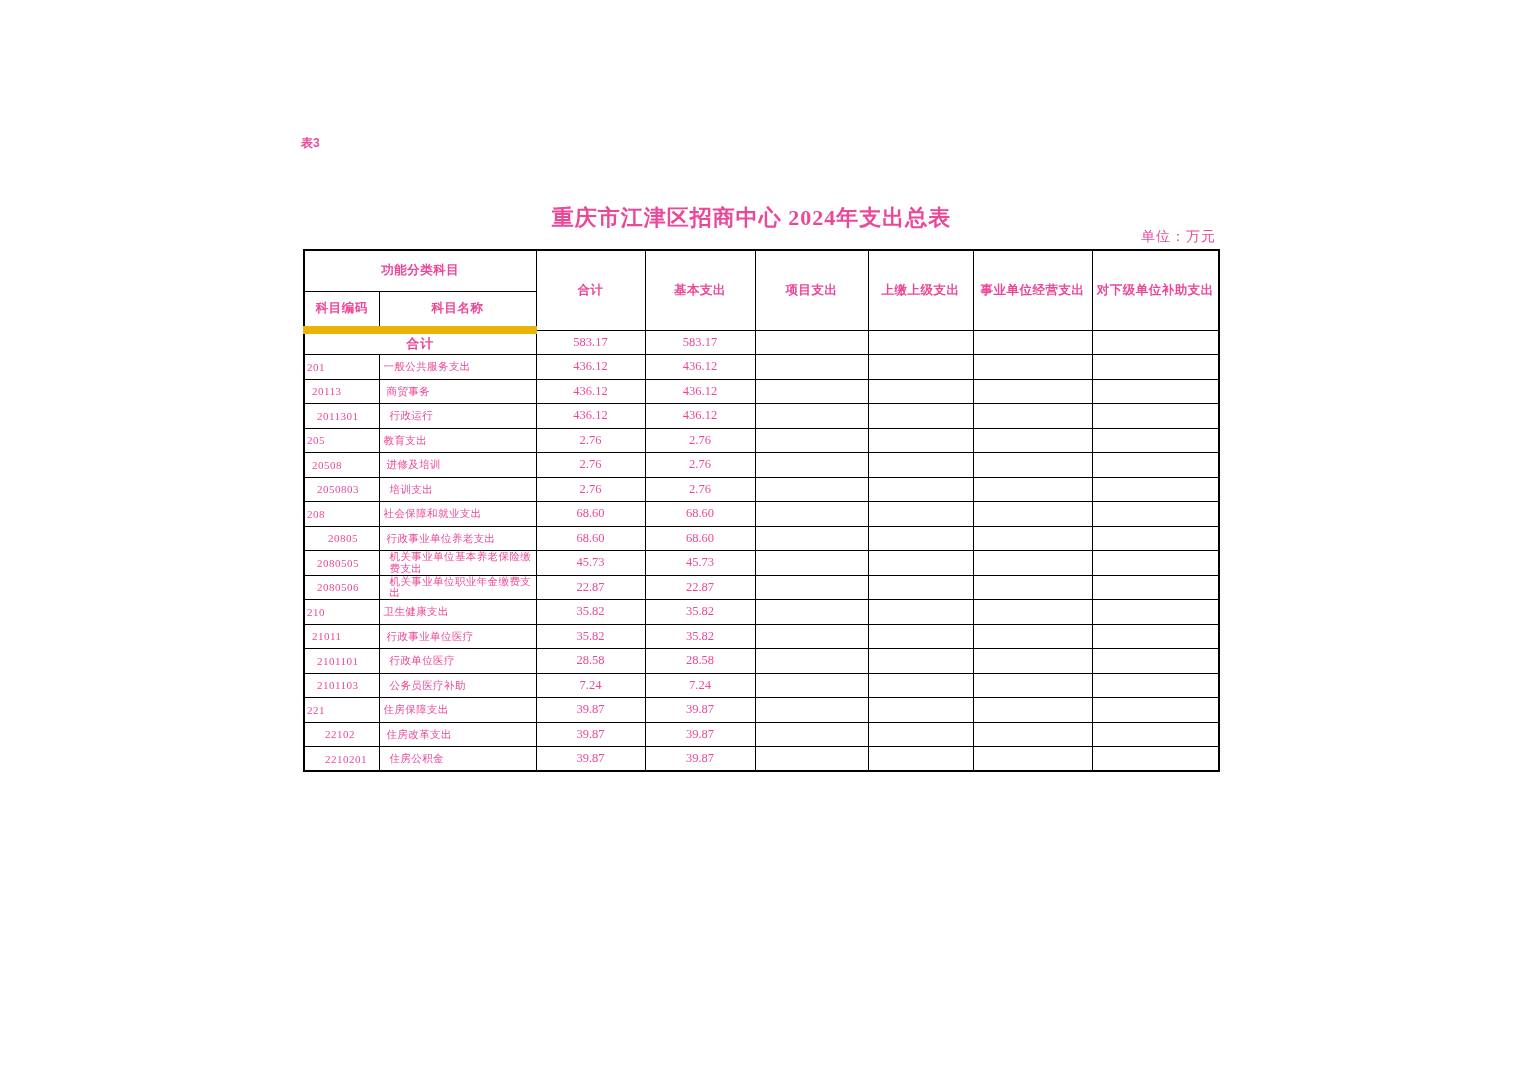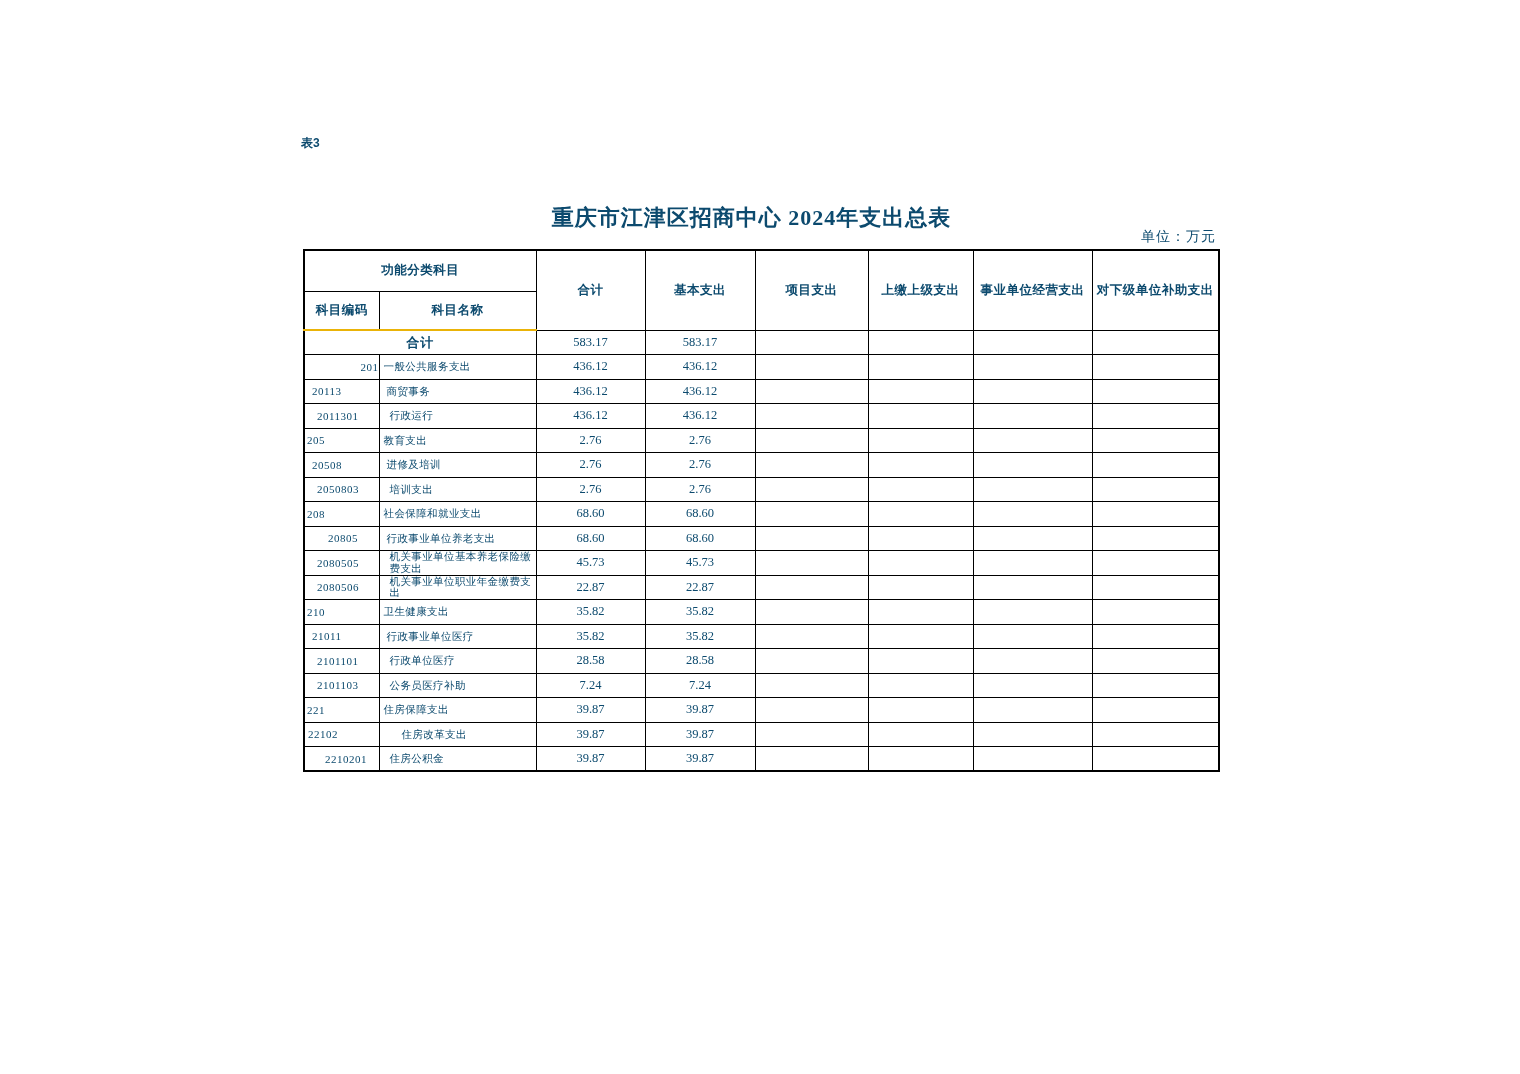--- a/index.html
+++ b/index.html
@@ -1,18 +1,18 @@
 <!DOCTYPE html>
 <html><head>
 <meta charset="utf-8">
 <style>
   html, body { margin:0; padding:0; background:#fff; }
   .page {
     position:relative; width:1520px; height:1074px; background:#ffffff;
-    color:#0c4a6e; font-family:"Liberation Serif", serif; overflow:hidden;
+    color:#ec4899; font-family:"Liberation Serif", serif; overflow:hidden;
   }
   .sheet-label {
     position:absolute; left:301px; top:135px;
     font-family:"Liberation Sans", sans-serif; font-weight:bold; font-size:12px;
   }
   .doc-title {
     position:absolute; left:294px; top:166px; width:915px; text-align:center;
     font-family:"Liberation Serif", serif; font-weight:bold; font-size:22px;
     letter-spacing:1px; white-space:nowrap;margin-top:37px;
   }
@@ -27,21 +27,21 @@
   }
   table.budget th, table.budget td {
     border:1px solid #000; padding:0; overflow:hidden;
   }
   thead th {
     font-family:"Liberation Sans", sans-serif; font-weight:bold; font-size:12.5px;
     text-align:center; vertical-align:middle; letter-spacing:0.5px;
   }
   tr.header-group { height:41px; }
   tr.header-sub   { height:39px; }
-  tr.header-sub th, th.th-rowspan { border-bottom:2px solid #eab308; }
+  tr.header-sub th, th.th-rowspan { border-bottom:8px solid #eab308; }
   tbody tr { height:24.5px; }
   td.cell-code {
     font-size:11px; letter-spacing:0.5px; text-align:left; vertical-align:middle;
   }
   td.cell-name {
     font-size:10.5px; letter-spacing:0.4px; line-height:11.5px;
     text-align:left; vertical-align:middle; word-break:break-all;
   }
   td.cell-num {
     font-size:12.5px; text-align:center; vertical-align:middle;
@@ -92,21 +92,21 @@
         <tr>
           <td class="cell-total-label" colspan="2">合计</td>
           <td class="cell-num">583.17</td>
           <td class="cell-num">583.17</td>
           <td class="cell-num"></td>
           <td class="cell-num"></td>
           <td class="cell-num"></td>
           <td class="cell-num"></td>
         </tr>
         <tr>
-          <td class="cell-code" style="padding-left: 2px; text-align: right;">201</td>
+          <td class="cell-code" style="padding-left: 2px;">201</td>
           <td class="cell-name" style="padding-left: 4px;">一般公共服务支出</td>
           <td class="cell-num">436.12</td>
           <td class="cell-num">436.12</td>
           <td class="cell-num"></td>
           <td class="cell-num"></td>
           <td class="cell-num"></td>
           <td class="cell-num"></td>
         </tr>
         <tr>
           <td class="cell-code" style="padding-left: 7px;">20113</td>
@@ -242,22 +242,22 @@
           <td class="cell-code" style="padding-left: 2px;">221</td>
           <td class="cell-name" style="padding-left: 4px;">住房保障支出</td>
           <td class="cell-num">39.87</td>
           <td class="cell-num">39.87</td>
           <td class="cell-num"></td>
           <td class="cell-num"></td>
           <td class="cell-num"></td>
           <td class="cell-num"></td>
         </tr>
         <tr>
-          <td class="cell-code" style="padding-left: 3px;">22102</td>
-          <td class="cell-name" style="padding-left: 22px;">住房改革支出</td>
+          <td class="cell-code" style="padding-left: 20px;">22102</td>
+          <td class="cell-name" style="padding-left: 7px;">住房改革支出</td>
           <td class="cell-num">39.87</td>
           <td class="cell-num">39.87</td>
           <td class="cell-num"></td>
           <td class="cell-num"></td>
           <td class="cell-num"></td>
           <td class="cell-num"></td>
         </tr>
         <tr>
           <td class="cell-code" style="padding-left: 20px;">2210201</td>
           <td class="cell-name" style="padding-left: 10px;">住房公积金</td>

